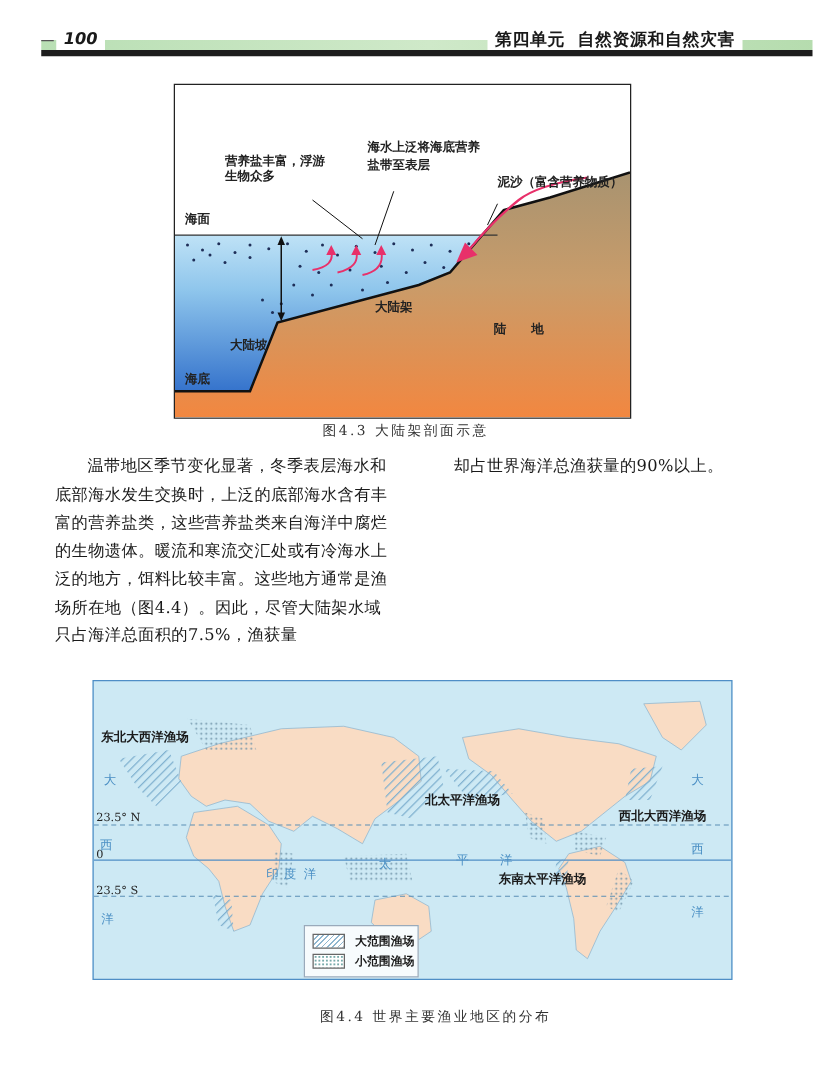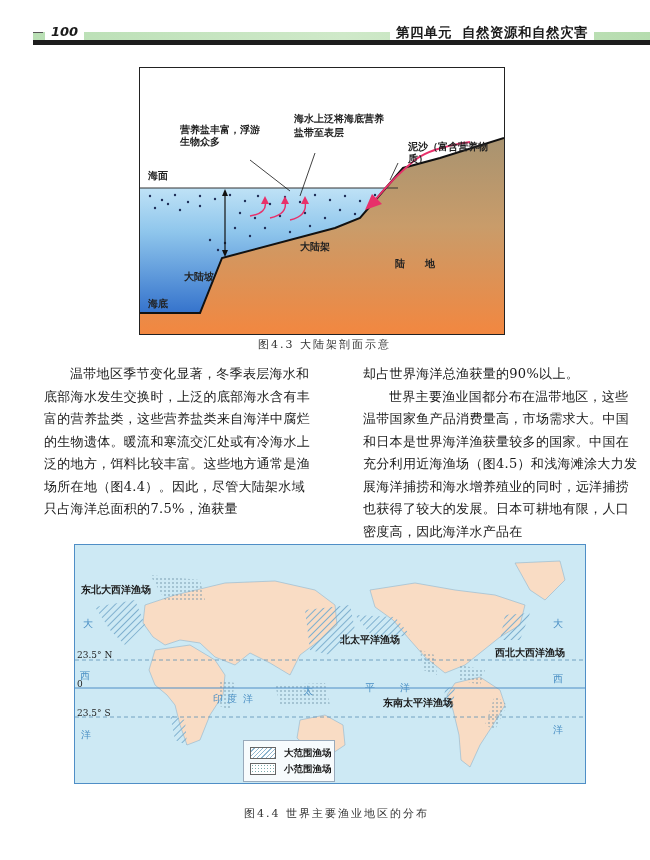--- a/index.html
+++ b/index.html
@@ -122,35 +122,34 @@
     <polygon points="225,142 232,126 242,136" fill="#e8306a"></polygon>
 
     <line x1="110" y1="92" x2="150" y2="123" stroke="#111" stroke-width="0.8"></line>
     <line x1="175" y1="85" x2="160" y2="128" stroke="#111" stroke-width="0.8"></line>
     <line x1="258" y1="95" x2="250" y2="112" stroke="#111" stroke-width="0.8"></line>
   </svg>
   <div class="fig-label" style="left:40px;top:56px;">营养盐丰富，浮游</div>
   <div class="fig-label" style="left:40px;top:68px;">生物众多</div>
   <div class="fig-label" style="left:154px;top:45px;">海水上泛将海底营养</div>
   <div class="fig-label" style="left:154px;top:59px;">盐带至表层</div>
-  <div class="fig-label" style="left:268px;top:73px;">泥沙（富含营养物质）</div>
+  <div class="fig-label" style="left:258px;top:73px;">泥沙（富含营养物质）</div>
   <div class="fig-label" style="left:8px;top:103px;font-family:Liberation Mono, monospace;">海面</div>
   <div class="fig-label" style="left:160px;top:173px;">大陆架</div>
   <div class="fig-label" style="left:255px;top:190px;">陆　　地</div>
   <div class="fig-label" style="left:44px;top:203px;">大陆坡</div>
   <div class="fig-label" style="left:8px;top:230px;">海底</div>
 </div>
 <div class="caption" style="left:258px;top:337px;">图4.3  大陆架剖面示意</div>
 
 <div class="col" style="left:44px;top:363px;width:272px;">
   <p class="indent">温带地区季节变化显著，冬季表层海水和底部海水发生交换时，上泛的底部海水含有丰富的营养盐类，这些营养盐类来自海洋中腐烂的生物遗体。暖流和寒流交汇处或有冷海水上泛的地方，饵料比较丰富。这些地方通常是渔场所在地（图4.4）。因此，尽管大陆架水域只占海洋总面积的7.5%，渔获量</p>
 </div>
 <div class="col" style="left:330px;top:363px;width:276px;margin-left:33px;">
   <p>却占世界海洋总渔获量的90%以上。</p>
-  <p class="indent">世界主要渔业国都分布在温带地区，这些温带国家鱼产品消费量高，市场需求大。中国和日本是世界海洋渔获量较多的国家。中国在充分利用近海渔场（图4.5）和浅海滩涂大力发展海洋捕捞和海水增养殖业的同时，远洋捕捞也获得了较大的发展。日本可耕地有限，人口密度高，因此海洋水产品在</p>
 </div>
 
 <div class="map">
   <svg width="510" height="238" viewBox="0 0 510 238">
     <defs>
       <pattern id="hatch" width="5" height="5" patternUnits="userSpaceOnUse" patternTransform="rotate(45)">
           <line x1="0" y1="0" x2="0" y2="5" stroke="#7fb0cf" stroke-width="2"></line>
         </pattern>
       <pattern id="dots" width="4" height="4" patternUnits="userSpaceOnUse">
           <circle cx="2" cy="2" r="0.8" fill="#6f93a8"></circle>
@@ -186,21 +185,21 @@
       <path d="M145,135 L160,138 L155,165 L142,160 Z" fill="url(#dots)"></path>
     </g>
 
     <line x1="0" y1="115" x2="510" y2="115" stroke="#5a8fb5" stroke-width="0.8" stroke-dasharray="4 3"></line>
     <line x1="0" y1="143" x2="510" y2="143" stroke="#4f8ec6" stroke-width="1"></line>
     <line x1="0" y1="172" x2="510" y2="172" stroke="#5a8fb5" stroke-width="0.8" stroke-dasharray="4 3"></line>
   </svg>
   <div class="map-label" style="left:6px;top:38px;">东北大西洋渔场</div>
   <div class="map-label" style="left:265px;top:88px;">北太平洋渔场</div>
   <div class="map-label" style="left:420px;top:101px;">西北大西洋渔场</div>
-  <div class="map-label" style="left:308px;top:151px;">东南太平洋渔场</div>
+  <div class="map-label" style="left:324px;top:151px;">东南太平洋渔场</div>
   <div class="map-label" style="left:18px;top:209px;margin-top:43px;">东南大西洋渔场</div>
   <div class="lat" style="left:2px;top:105px;">23.5° N</div>
   <div class="lat" style="left:2px;top:134px;">0</div>
   <div class="lat" style="left:2px;top:163px;">23.5° S</div>
   <div class="ocean-char" style="left:8px;top:72px;">大</div>
   <div class="ocean-char" style="left:5px;top:124px;">西</div>
   <div class="ocean-char" style="left:6px;top:183px;">洋</div>
   <div class="ocean-char" style="left:138px;top:147px;">印</div>
   <div class="ocean-char" style="left:152px;top:147px;">度</div>
   <div class="ocean-char" style="left:168px;top:147px;">洋</div>
@@ -214,13 +213,13 @@
     <div class="row" style="top:5px;">
         <span class="sw sw-large"></span>
         <span>大范围渔场</span>
       </div>
     <div class="row" style="top:21px;">
         <span class="sw sw-small"></span>
         <span>小范围渔场</span>
       </div>
   </div>
 </div>
-<div class="caption" style="left:244px;top:806px;text-align:center;">图4.4  世界主要渔业地区的分布</div>
+<div class="caption" style="left:256px;top:806px;text-align:center;">图4.4  世界主要渔业地区的分布</div>
 
 </body></html>

